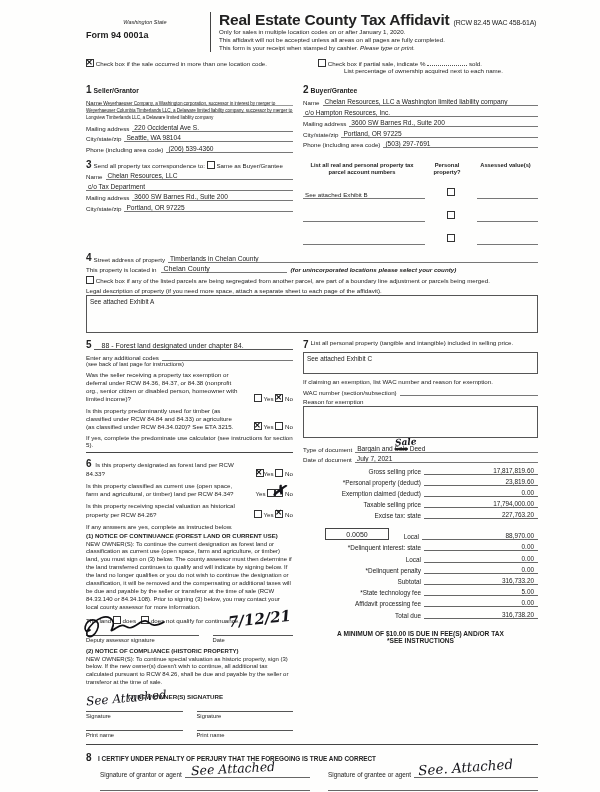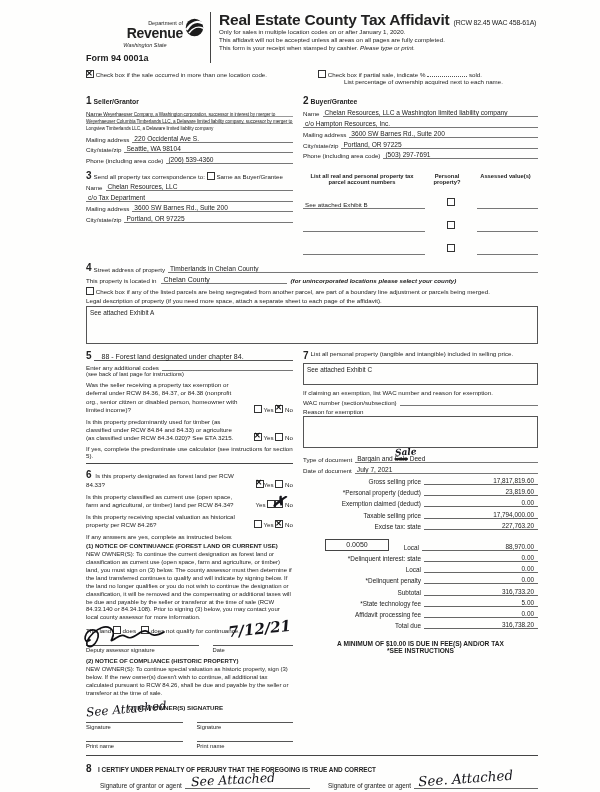--- a/index.html
+++ b/index.html
@@ -57,33 +57,20 @@
   .s8col .ln{flex:1;border-bottom:1px solid #666;position:relative;height:9px;}
 </style>
 </head>
 <body>
 
 <div class="page">
 <div class="content">
 
   <div class="hdr">
     <div class="hdr-left">
-      <div class="logo-row">
-        <div>
-          <div class="dept">Department of</div>
-          <div class="agency">Revenue</div>
-        </div>
-        <span>
-          <svg width="19" height="19" viewBox="0 0 24 24">
-            <circle cx="12" cy="12" r="11" fill="#1c1c1c"></circle>
-            <path d="M2 15 C8 5 16 3 23 7" stroke="#fff" fill="none" stroke-width="3"></path>
-            <path d="M5 19 C10 12 17 10 23 13" stroke="#fff" fill="none" stroke-width="2"></path>
-          </svg>
-        </span>
-      </div>
       <div class="wastate">Washington State</div>
       <div class="formnum">Form 94 0001a</div>
     </div>
     <div class="hdr-right">
       <div class="title">
         <span>Real Estate County Tax Affidavit</span>
         <span class="titleref">(RCW 82.45 WAC 458-61A)</span>
       </div>
       <div class="hnote">Only for sales in multiple location codes on or after January 1, 2020.</div>
       <div class="hnote">This affidavit will not be accepted unless all areas on all pages are fully completed.</div>

